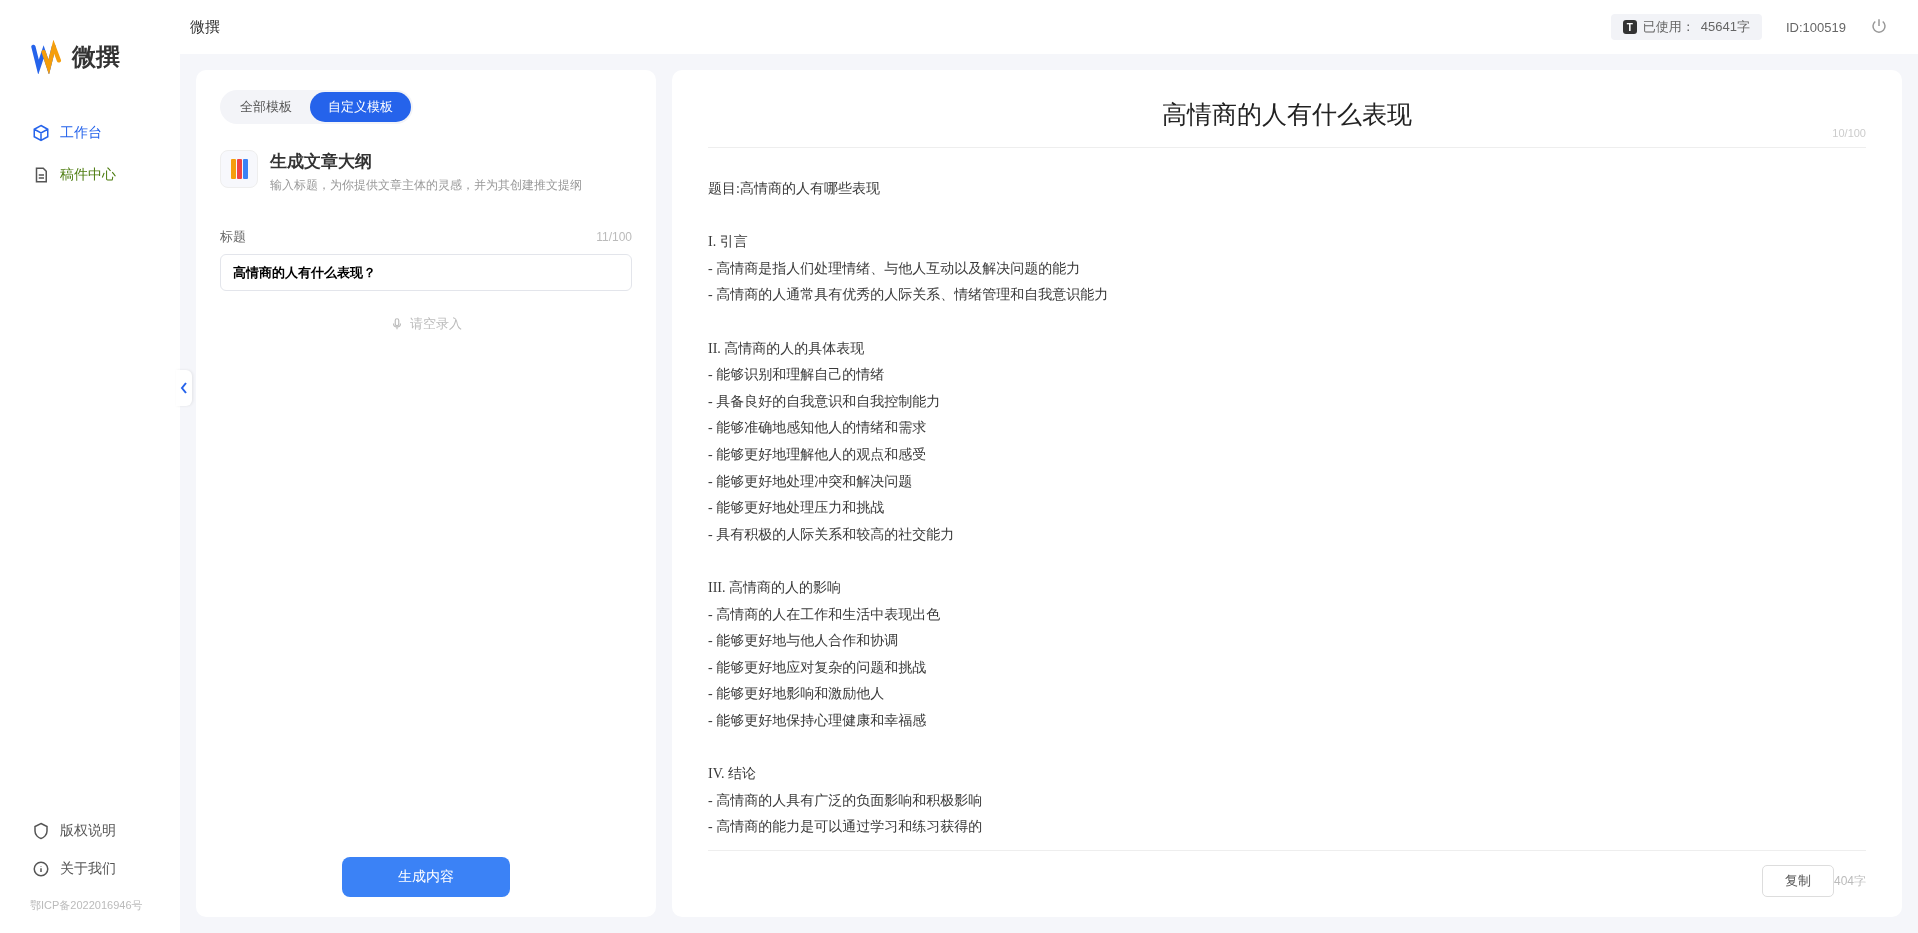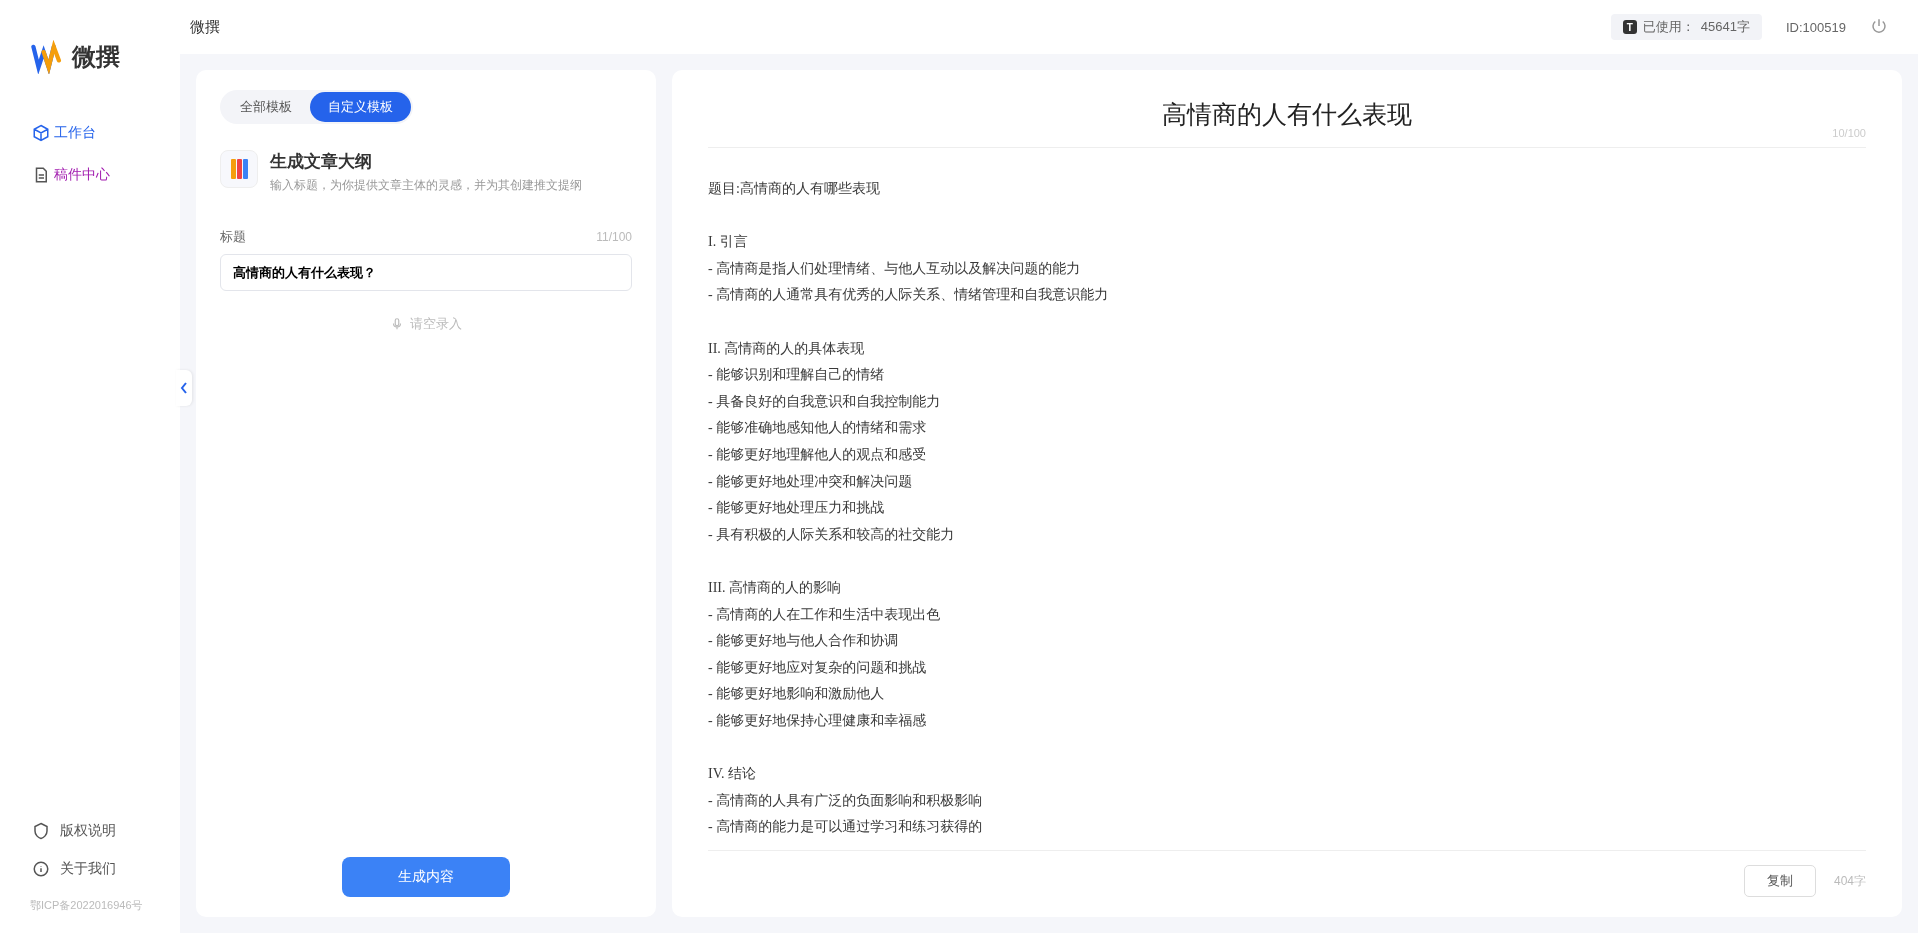--- a/index.html
+++ b/index.html
@@ -5,23 +5,23 @@
 * { margin: 0; padding: 0; box-sizing: border-box; }
 body { font-family: -apple-system, BlinkMacSystemFont, "PingFang SC", "Microsoft YaHei", sans-serif; background: #f5f6fa; color: #333; width: 1918px; height: 933px; overflow: hidden; }
 .app { display: flex; height: 100%; }
 
 
 .sidebar { width: 180px; background: #fff; display: flex; flex-direction: column; padding: 20px 0; position: relative; }
 .logo { display: flex; align-items: center; gap: 8px; padding: 20px 30px 40px; }
 .logo-icon { width: 34px; height: 34px; }
 .logo-text { font-size: 24px; font-weight: 600; color: #333; }
 .nav { flex: 1; padding: 0 20px; }
-.nav-item { display: flex; align-items: flex-end; gap: 4px; padding: 10px 12px; border-radius: 6px; cursor: pointer; margin-bottom: 4px; font-size: 14px; }
+.nav-item { display: flex; align-items: flex-end; gap: 10px; padding: 10px 12px; border-radius: 6px; cursor: pointer; margin-bottom: 4px; font-size: 14px; }
 .nav-item.active { color: #2563eb; }
-.nav-item:not(.active) { color: #a21caf; }
+.nav-item:not(.active) { color: #4d7c0f; }
 .nav-icon { width: 18px; height: 18px; display: inline-flex; align-items: center; justify-content: center; }
 .sidebar-footer { padding: 0 20px 10px; }
 .footer-item { display: flex; align-items: center; gap: 10px; padding: 10px 12px; font-size: 14px; color: #555; cursor: pointer; }
 .icp { font-size: 11px; color: #bbb; padding: 0 30px; }
 .collapse-handle { position: absolute; right: -12px; top: 370px; width: 16px; height: 36px; background: #fff; border-radius: 0 6px 6px 0; display: flex; align-items: center; justify-content: center; box-shadow: 1px 0 3px rgba(0,0,0,0.08); cursor: pointer; }
 
 
 .main { flex: 1; display: flex; flex-direction: column; }
 .topbar { height: 54px; display: flex; align-items: center; justify-content: space-between; padding: 0 30px 0 10px; background: #fff; }
 .topbar-title { font-size: 15px; color: #333; }
@@ -53,21 +53,21 @@
 
 .panel-left-footer { margin-top: auto; display: flex; justify-content: center; padding-top: 20px; }
 .generate-btn { width: 168px; padding: 11px 0; background: #3b82f6; color: #fff; border: none; border-radius: 8px; font-size: 14px; cursor: pointer; }
 
 
 .panel-right { flex: 1; background: #fff; border-radius: 10px; display: flex; flex-direction: column; padding: 20px 36px; }
 .output-header { display: flex; justify-content: center; position: relative; border-bottom: 1px solid #eee; padding: 8px 0 16px; margin-bottom: 28px; }
 .output-title { font-size: 25px; font-family: 'Songti SC', 'SimSun', serif; color: #222; }
 .output-counter { position: absolute; right: 0; bottom: 8px; font-size: 11px; color: #ccc; }
 .output-body { flex: 1; font-size: 14px; line-height: 1.9; color: #3a3a3a; white-space: pre-line; overflow-y: auto; font-family: 'Songti SC', 'SimSun', serif; }
-.output-footer { display: flex; justify-content: flex-end; align-items: center; gap: 18px; padding-top: 14px; border-top: 1px solid #eee; margin-top: 10px; }
+.output-footer { display: flex; justify-content: flex-end; align-items: center; padding-top: 14px; border-top: 1px solid #eee; margin-top: 10px; }
 .copy-btn { padding: 6px 22px; border: 1px solid #ddd; background: #fff; border-radius: 5px; font-size: 13px; color: #555; cursor: pointer; }
 .word-count { font-size: 12px; color: #bbb; }
 </style>
 </head>
 <body>
 
 <div class="app">
 
   <aside class="sidebar">
     <div class="logo">

